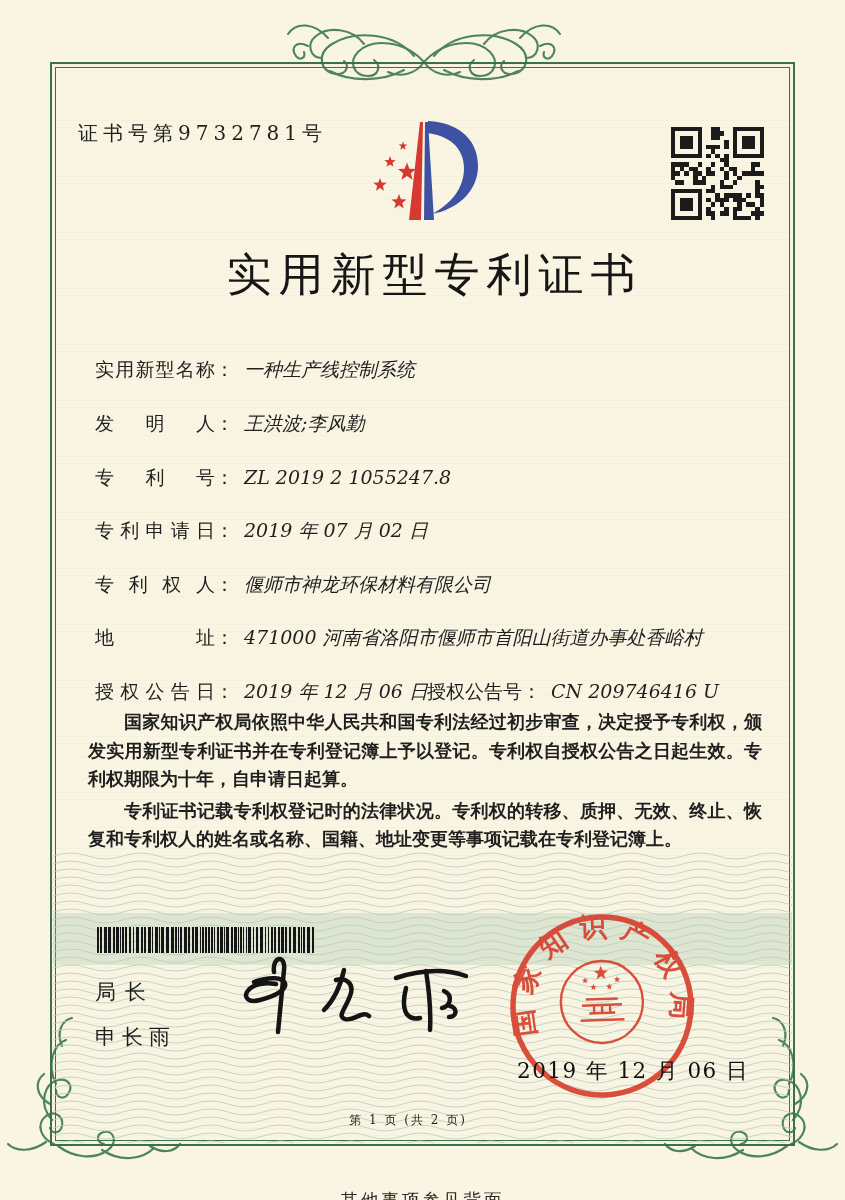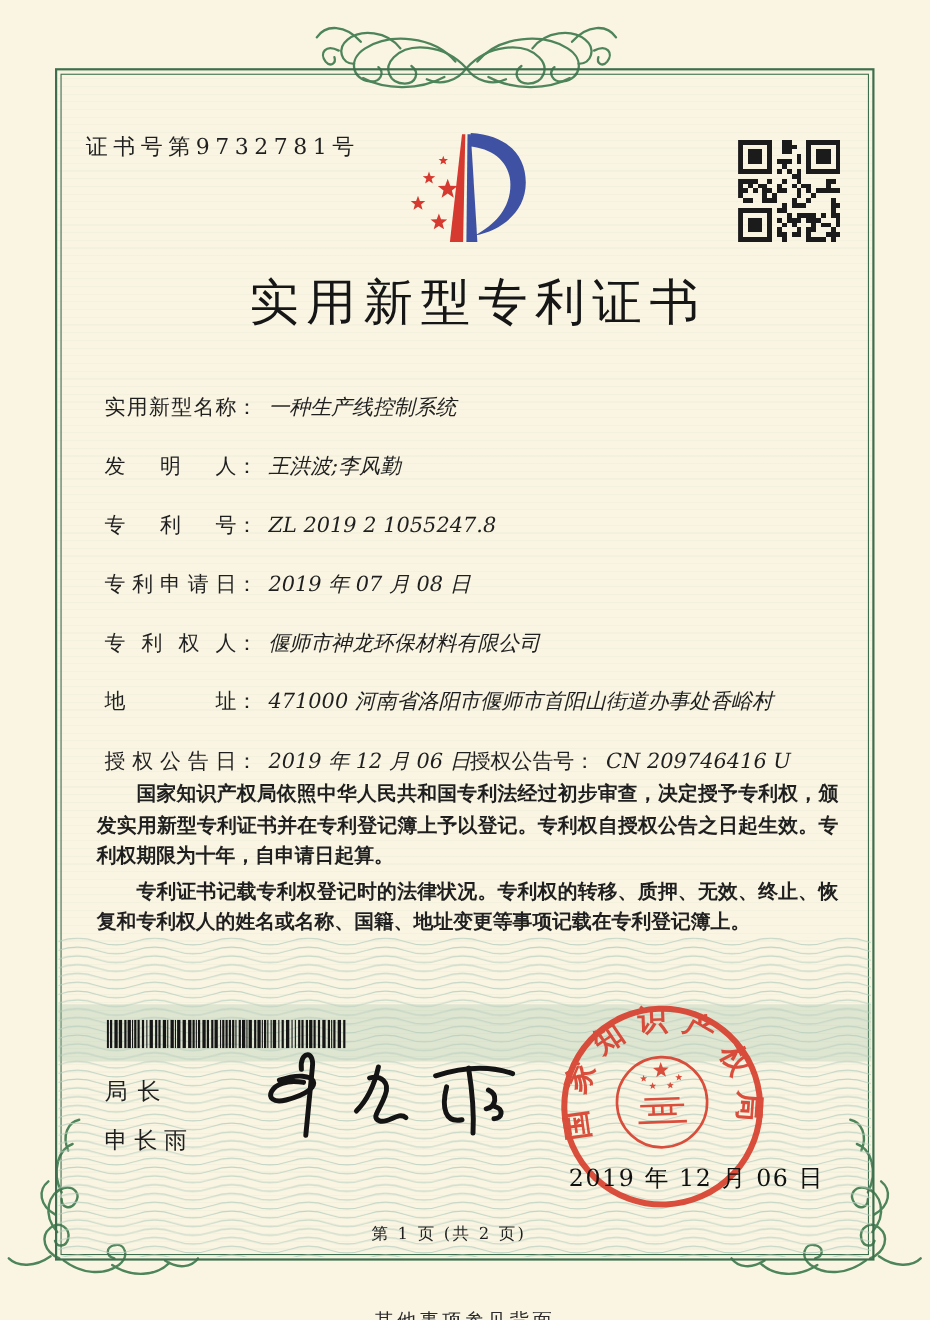--- a/index.html
+++ b/index.html
@@ -29,21 +29,21 @@
          font-size:45px;font-weight:normal;letter-spacing:7px;color:#161616;}
   .fields{position:absolute;left:95px;top:349px;width:665px;font-size:19px;}
   .frow{position:absolute;left:0;white-space:nowrap;}
   .flabel{display:inline-block;width:120px;text-align:justify;text-align-last:justify;vertical-align:bottom;}
   .fval{margin-left:10px;white-space:pre-wrap;font-style:italic;}
   .grant{position:absolute;left:332px;top:0;white-space:nowrap;text-align:center;}
   .paras{position:absolute;left:88px;top:708px;width:674px;font-size:18px;line-height:28.5px;text-align:justify;}
   .paras p{margin:0 0 3px 0;text-indent:2em;font-weight:bold;}
   .officer{position:absolute;left:95px;font-size:21px;letter-spacing:9px;}
   .seal-date{position:absolute;left:517px;top:1056px;font-size:21.5px;letter-spacing:1.5px;color:#101010;}
-  .page-info{position:absolute;left:50px;top:1112px;width:716px;text-align:center;font-size:15px;letter-spacing:2px;}
+  .page-info{position:absolute;left:50px;top:1112px;width:716px;text-align:center;font-size:12px;letter-spacing:2px;}
   .back-note{position:absolute;left:0;top:1163px;width:845px;text-align:center;font-size:17.5px;letter-spacing:3px;color:#2a2a2a;margin-top:25px;}
   svg{display:block;}
 </style>
 </head>
 <body>
 
 <svg class="abs" style="left:0;top:0" width="845" height="1200" viewBox="0 0 845 1200">
   <defs>
     <g id="fh" fill="none" stroke="#4e8459" stroke-width="2.1" stroke-linecap="round">
       <path d="M0,0 C-20,-22 -52,-24 -66,-10 C-76,0 -70,14 -56,14 C-46,14 -42,4 -50,-2"></path>
@@ -317,21 +317,21 @@
     <rect x="17" y="20" width="1" height="1" fill="#1b1b1b"></rect>
     <rect x="19" y="20" width="1" height="1" fill="#1b1b1b"></rect>
   </svg>
 
 <div class="title">实用新型专利证书</div>
 
 <div class="fields">
   <div class="frow" style="top:8px"><span class="flabel">实用新型名称</span><span>：</span><span class="fval">一种生产线控制系统</span></div>
   <div class="frow" style="top:62px"><span class="flabel">发明人</span><span>：</span><span class="fval">王洪波;李风勤</span></div>
   <div class="frow" style="top:116px"><span class="flabel">专利号</span><span>：</span><span class="fval">ZL 2019 2 1055247.8</span></div>
-  <div class="frow" style="top:169px"><span class="flabel">专利申请日</span><span>：</span><span class="fval">2019 年 07 月 08 日</span></div>
+  <div class="frow" style="top:169px"><span class="flabel">专利申请日</span><span>：</span><span class="fval">2019 年 07 月 02 日</span></div>
   <div class="frow" style="top:223px"><span class="flabel">专利权人</span><span>：</span><span class="fval">偃师市神龙环保材料有限公司</span></div>
   <div class="frow" style="top:276px"><span class="flabel">地址</span><span>：</span><span class="fval">471000 河南省洛阳市偃师市首阳山街道办事处香峪村</span></div>
   <div class="frow" style="top:330px;width:665px">
     <span class="flabel">授权公告日</span><span>：</span><span class="fval">2019 年 12 月 06 日</span>
     <span class="grant"><span>授权公告号</span><span>：</span><span class="fval">CN 209746416 U</span></span>
   </div>
 </div>
 
 <div class="paras">
   <p>国家知识产权局依照中华人民共和国专利法经过初步审查，决定授予专利权，颁发实用新型专利证书并在专利登记簿上予以登记。专利权自授权公告之日起生效。专利权期限为十年，自申请日起算。</p>

